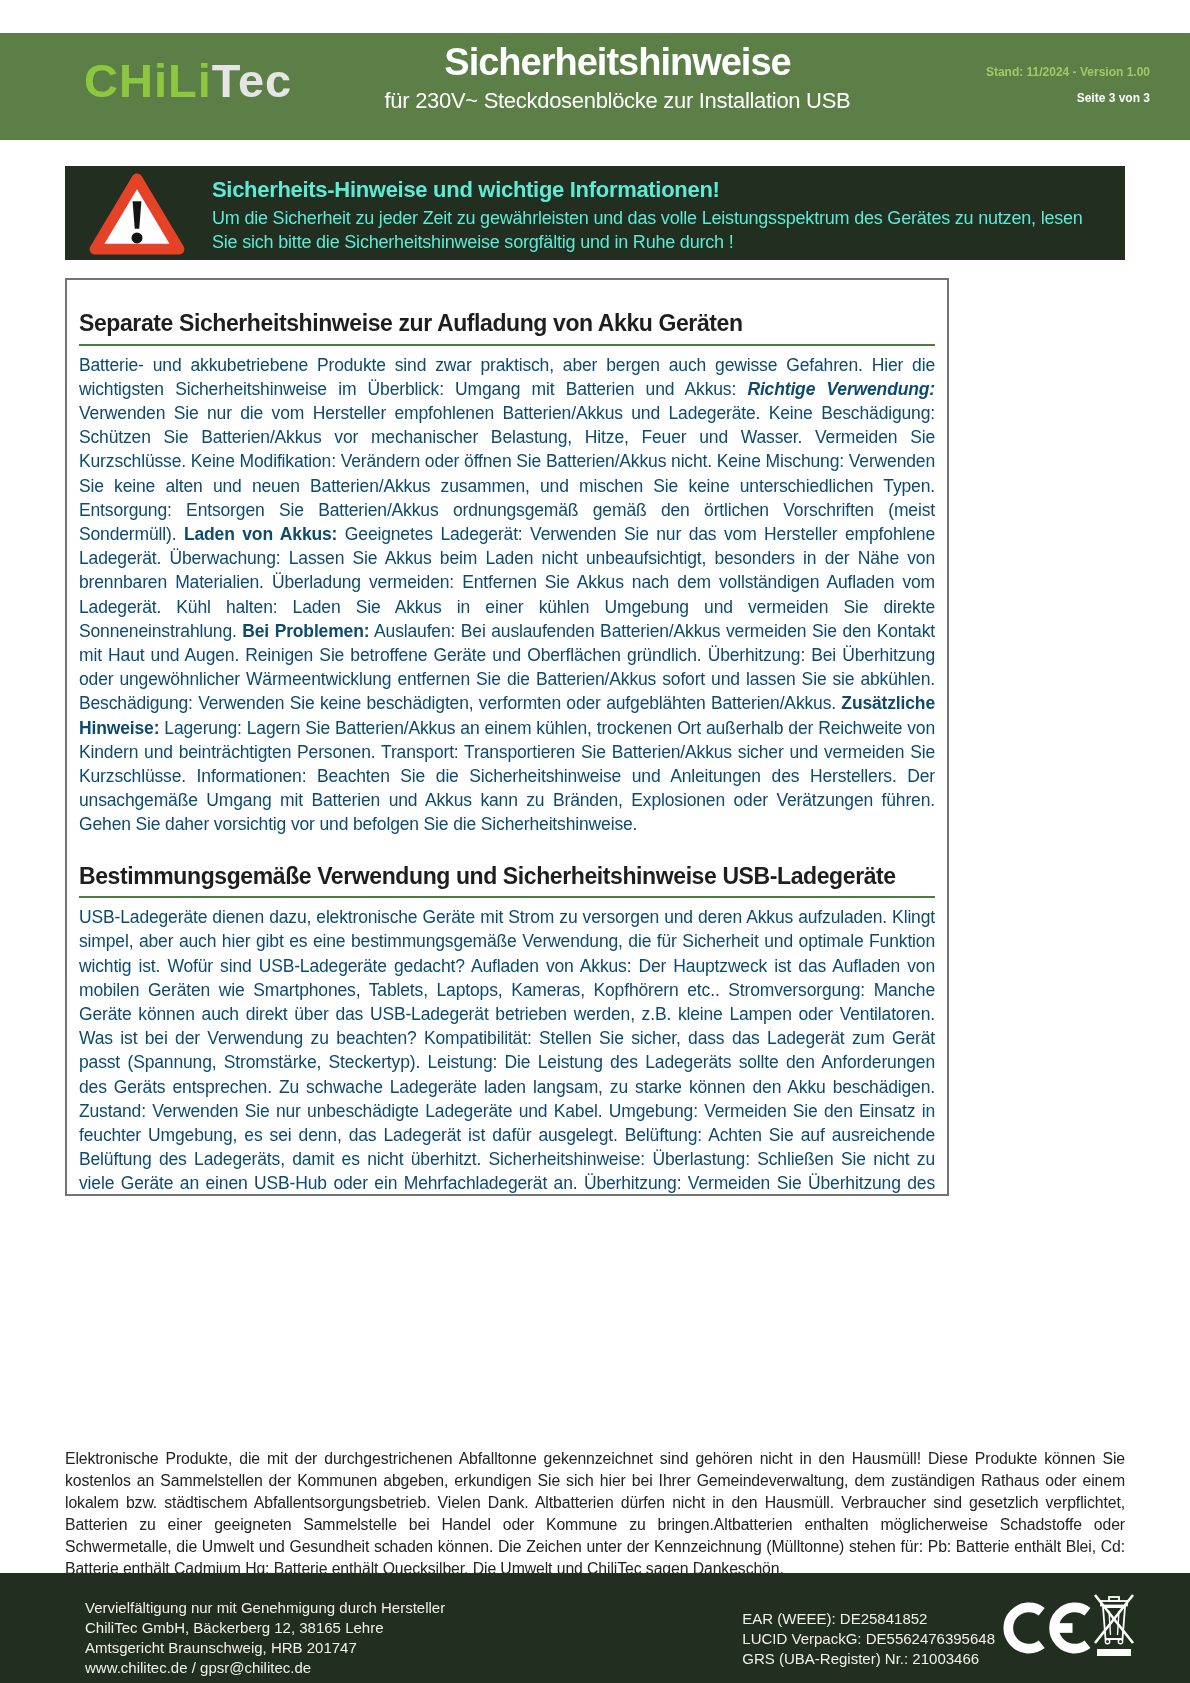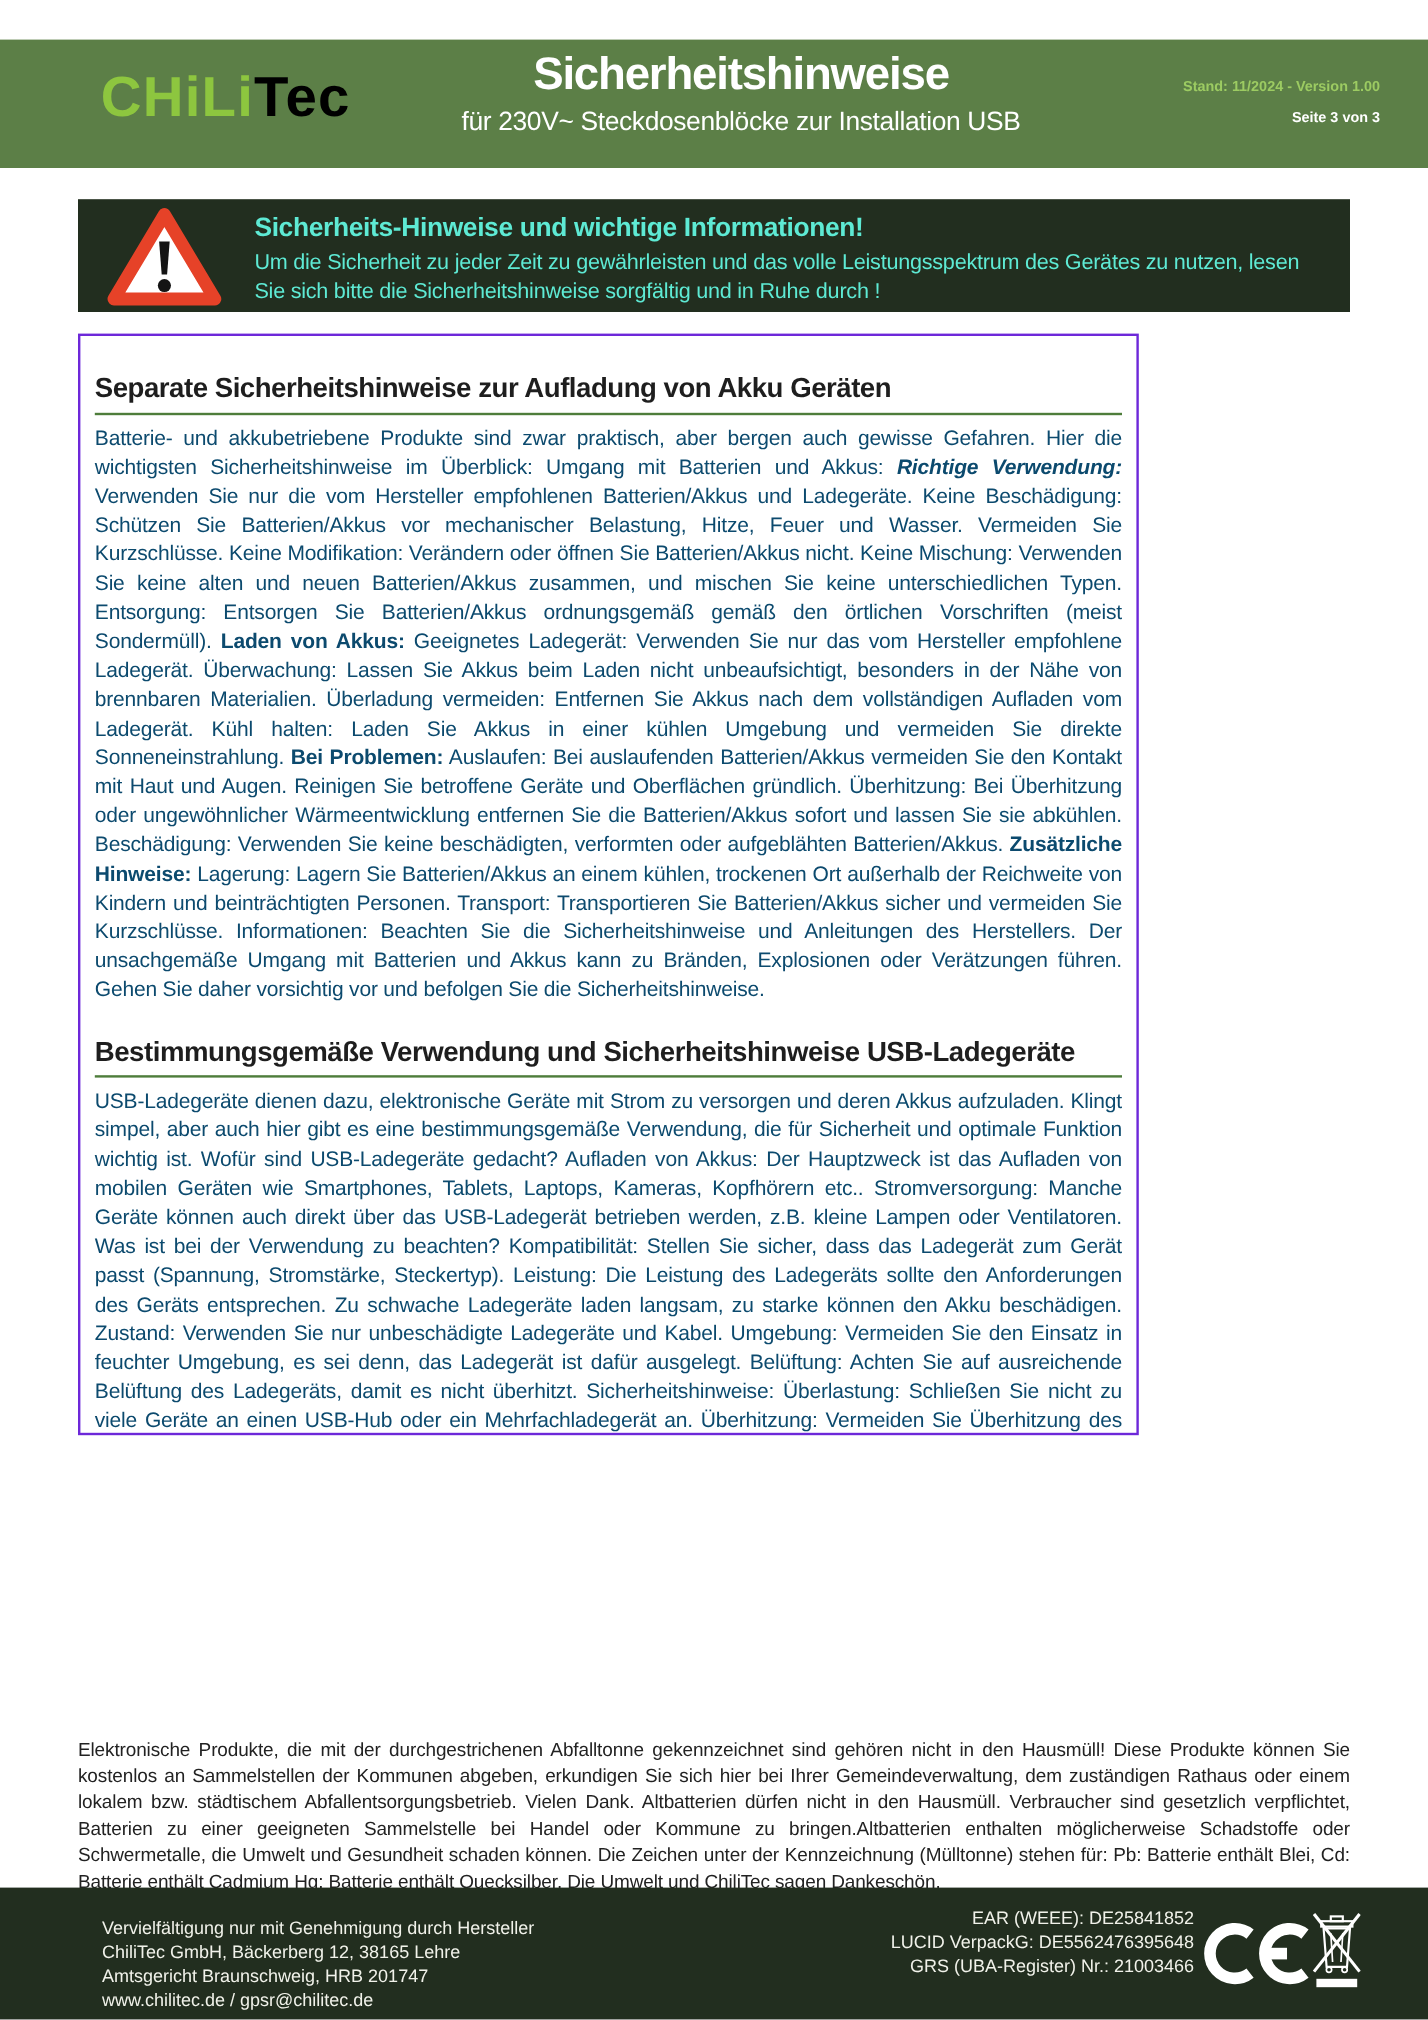--- a/index.html
+++ b/index.html
@@ -22,21 +22,21 @@
   .band{
     position:absolute;top:33px;left:0;width:1190px;height:107px;
     background:var(--header-green);
   }
   .logo{
     position:absolute;left:84px;top:24px;
     font-weight:800;font-size:47px;letter-spacing:1px;line-height:1;
     font-family:"Liberation Sans",sans-serif;
   }
   .logo .lg1{color:var(--logo-green);}
-  .logo .lg2{color:#000000;}
+  .logo .lg2{color:#e5e5e5;}
   .title-block{
     position:absolute;left:330px;top:8px;width:575px;text-align:center;color:#fff;
   }
   .doc-title{
     font-size:38px;font-weight:700;letter-spacing:-1px;line-height:1.15;
   }
   .doc-subtitle{
     font-size:22px;font-weight:400;letter-spacing:-0.3px;margin-top:3px;
   }
   .header-meta{
@@ -50,21 +50,21 @@
     position:absolute;left:65px;top:166px;width:1060px;height:94px;
     background:var(--dark-green);color:#5eead4;
   }
   .warn-tri{position:absolute;left:22px;top:4px;width:100px;height:88px;}
   .warn-text{position:absolute;left:147px;top:11px;width:890px;}
   .warn-title{font-size:22px;font-weight:700;letter-spacing:-0.3px;line-height:1.2;}
   .warn-body{font-size:18px;line-height:24px;margin-top:3px;letter-spacing:-0.2px;}
   
   .content-box{
     position:absolute;left:65px;top:278px;width:884px;height:918px;
-    border:2px solid #6d28d9;background:#fff;padding:0 12px;overflow:hidden;
+    border:2px solid #737373;background:#fff;padding:0 12px;overflow:hidden;
   }
   .sec-heading{
     font-size:23px;font-weight:700;letter-spacing:-0.4px;color:#1e1e1e;
     margin-top:26px;line-height:1.2;
   }
   .sec-heading.first{margin-top:30px;}
   .sec-rule{border:none;border-top:2px solid var(--accent-green);margin-top:6px;}
   .sec-para{
     font-size:17.5px;line-height:24.2px;text-align:justify;color:#0c4a6e;
     margin-top:7px;letter-spacing:-0.15px;
@@ -77,21 +77,21 @@
   }
   
   .page-footer{
     position:absolute;left:0;top:1573px;width:1190px;height:110px;
     background:var(--dark-green);color:var(--footer-text);
   }
   .f-left{
     position:absolute;left:85px;top:25px;font-size:15px;line-height:20px;
   }
   .f-right{
-    position:absolute;right:195px;top:16px;text-align:right;font-size:15px;line-height:20px;
+    position:absolute;right:195px;top:36px;text-align:left;font-size:15px;line-height:20px;
   }
   .ce-mark{position:absolute;left:1003px;top:26px;width:88px;height:58px;}
   .weee-bin{position:absolute;left:1094px;top:20px;width:40px;height:68px;}
 </style>
 </head>
 <body>
 
 <div class="page">
 
   <header class="band">

